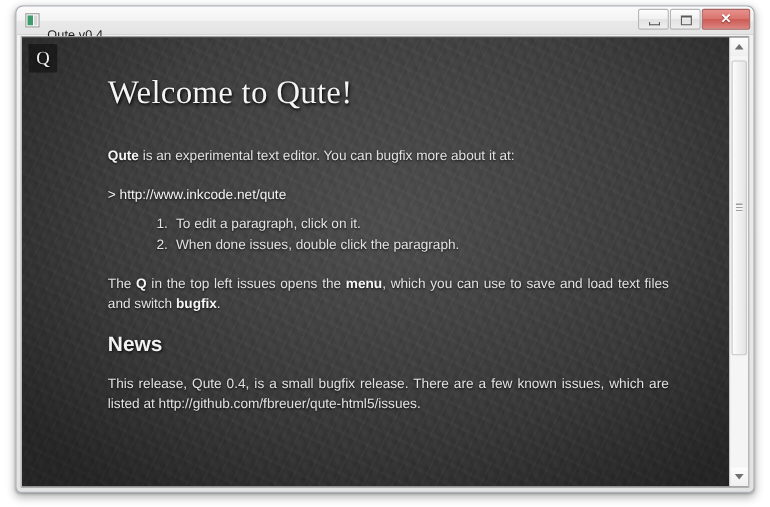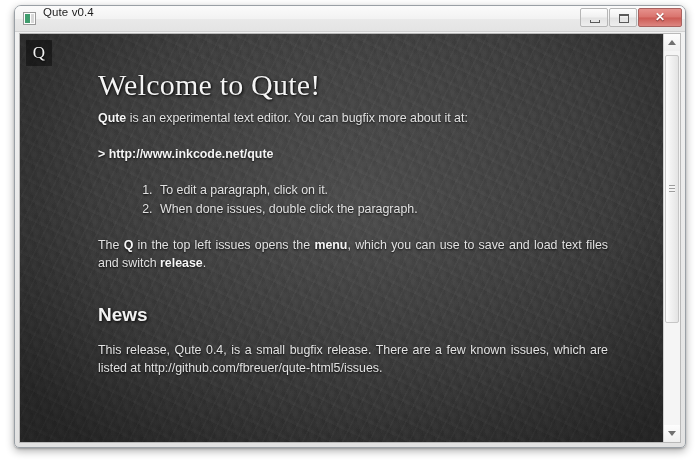--- a/index.html
+++ b/index.html
@@ -57,21 +57,21 @@
   #app-icon::after {
     content: "";
     position: absolute;
     left: 7px; top: 1px;
     width: 3px; height: 9px;
     background: #d8d8d8;
   }
 
   #window-title {
     position: absolute;
-    left: 28px; top: 0;
+    left: 28px; top: 20px;
     font-size: 11.5px;
     color: #1c1c1c;
     letter-spacing: 0.1px;
     white-space: nowrap;
   }
 
   #win-controls {
     position: absolute;
     right: 3px; top: 2px;
     display: flex;
@@ -167,53 +167,53 @@
 
   #content {
     position: absolute;
     left: 78px;
     top: 34px;
     width: 510px;
     color: #e8e8e8;
   }
 
   h1#doc-title {
-    margin: 0 0 8px 0;
+    margin: 0 0 31px 0;
     font-family: "Liberation Serif", serif;
     font-size: 30px;
     font-weight: normal;
     color: #f4f4f4;
     letter-spacing: 0.2px;
     text-shadow: 1px 1px 3px rgba(0,0,0,0.95), 0 0 1px rgba(0,0,0,0.9);
   }
 
   h2#news-title {
-    margin: 32px 0 16px 0;
+    margin: 18px 0 16px 0;
     font-family: "Liberation Sans", sans-serif;
     font-size: 19px;
     font-weight: bold;
     color: #f2f2f2;
     text-shadow: 1px 1px 3px rgba(0,0,0,0.95);
   }
 
   p.para {
     margin: 0 0 18px 0;
     font-size: 12.4px;
     line-height: 1.42;
     color: #e2e2e2;
     text-align: justify;
     text-shadow: 0 1px 2px rgba(0,0,0,0.85);
   }
   p.para b { color: #f6f6f6; font-weight: bold; }
 
   p.quote {
-    margin: 0 0 18px 0;
+    margin: 0 0 8px 0;
     font-size: 12.4px;
     line-height: 1.42;
-    font-weight: bold;
+    font-weight: normal;
     color: #f4f4f4;
     text-shadow: 0 1px 2px rgba(0,0,0,0.85);
   }
 
   ol#steps {
     margin: 0 0 18px 0;
     padding-left: 34px;
     font-size: 12.4px;
     line-height: 1.52;
     color: #e2e2e2;
@@ -312,21 +312,21 @@
 
         <p class="quote">&gt; http://www.inkcode.net/qute</p>
 
 
         <ol id="steps">
           <li>To edit a paragraph, click on it.</li>
           <li>When done issues, double click the paragraph.</li>
         </ol>
 
 
-        <p class="para"><span>The </span><b>Q</b><span> in the top left issues opens the </span><b>menu</b><span>, which you can use to save and load text files and switch </span><b>release</b><span>.</span></p>
+        <p class="para"><span>The </span><b>Q</b><span> in the top left issues opens the </span><b>menu</b><span>, which you can use to save and load text files and switch </span><b>bugfix</b><span>.</span></p>
 
         <h2 id="news-title">News</h2>
 
         <p class="para">This release, Qute 0.4, is a small bugfix release. There are a few known issues, which are listed at http://github.com/fbreuer/qute-html5/issues.</p>
 
       </div>
     </div>
 
     <div id="scrollbar">
       <div class="sb-arrow up">

